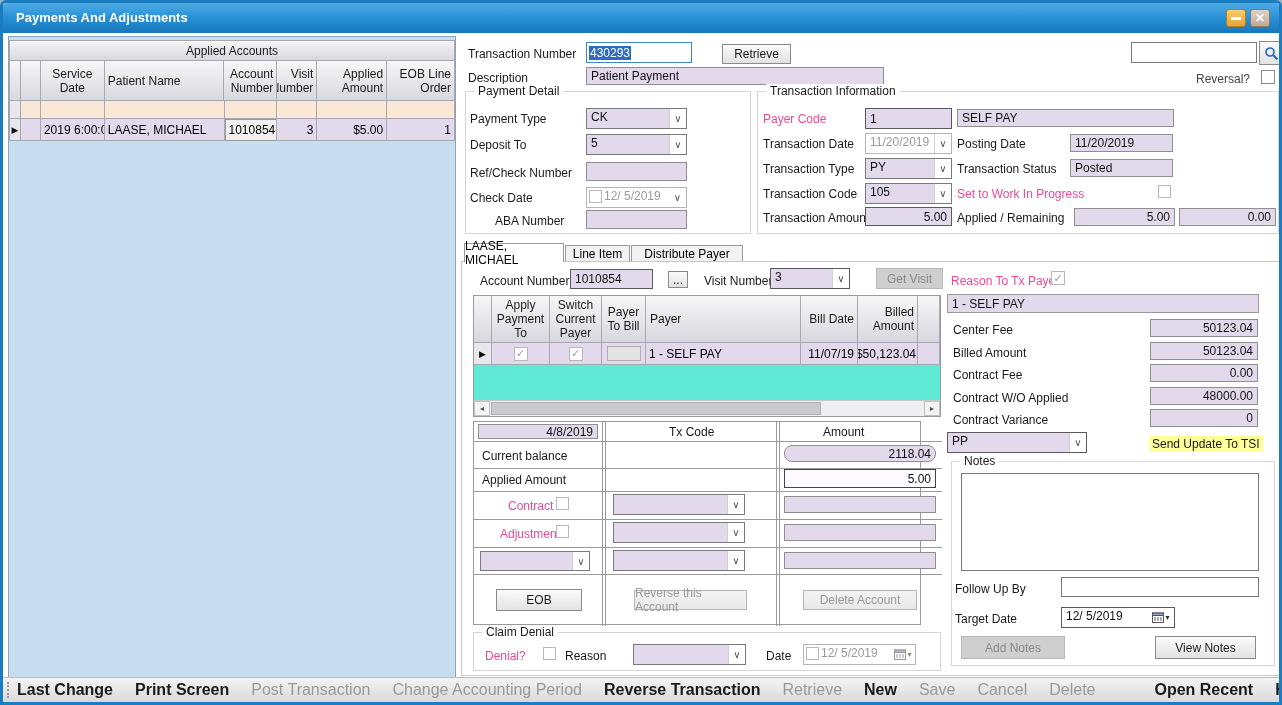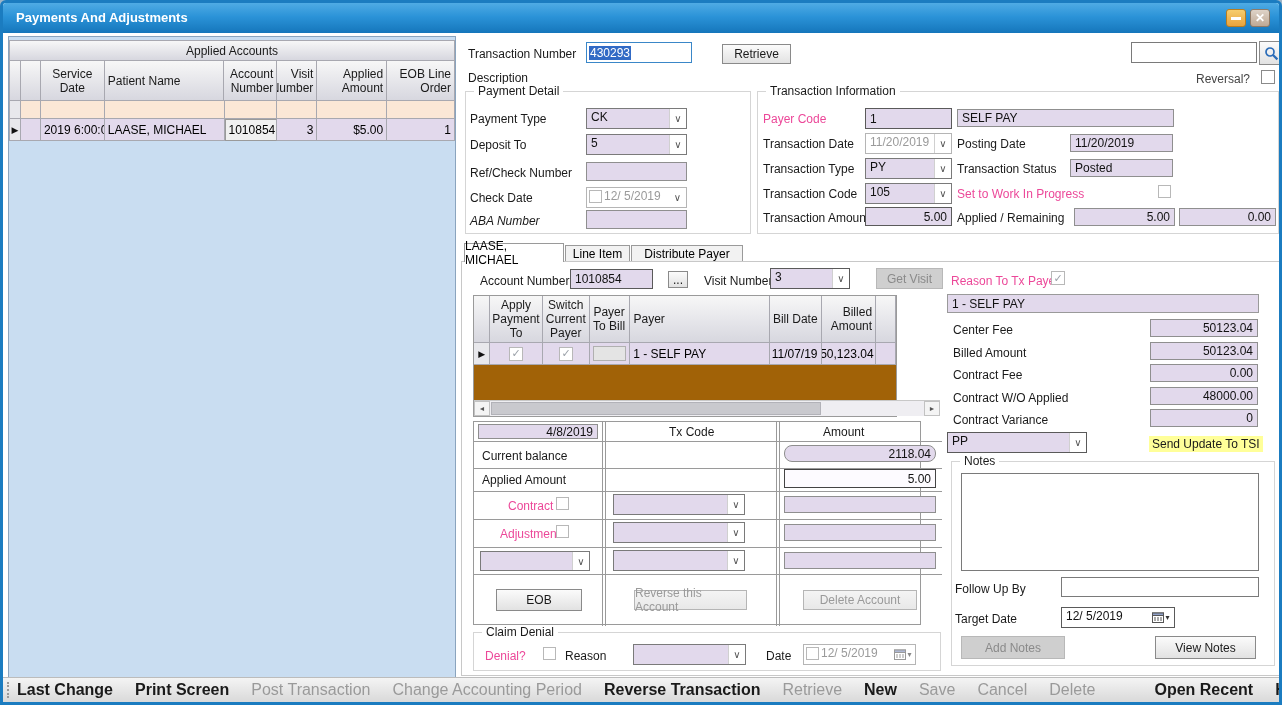--- a/index.html
+++ b/index.html
@@ -111,20 +111,21 @@
   </div>
   <div class="btn" style="left:719px;top:41px;width:69px;height:20px;">Retrieve</div>
   <input class="txtin" style="left: 1128px; top: 39px; width: 126px; height: 21px;" value="">
   <div class="btn" style="left:1256px;top:38px;width:25px;height:24px;">
     <svg width="15" height="15" viewBox="0 0 15 15">
       <circle cx="6" cy="6" r="4" fill="none" stroke="#2b6cb8" stroke-width="1.7"></circle>
       <line x1="9" y1="9" x2="13.4" y2="13.4" stroke="#2b6cb8" stroke-width="2.2"></line>
     </svg>
   </div>
   <span class="lbl" style="left:465px;top:68px;">Description</span>
+  <div class="fld" style="left:583px;top:64px;width:298px;height:18px;">Patient Payment</div>
   <span class="lbl" style="left:1193px;top:69px;color:#444;">Reversal?</span>
   <div class="chk" style="left:1258px;top:67px;"></div>
 
   <div class="gb" style="left:462px;top:88px;width:286px;height:143px;">
     <span class="legend">Payment Detail</span>
   </div>
   <span class="lbl" style="left:467px;top:109px;">Payment Type</span>
   <div class="combo" style="left:583px;top:105px;width:101px;height:21px;">
     <span class="val">CK</span>
     <span class="arr">∨</span>
@@ -135,21 +136,21 @@
     <span class="arr">∨</span>
   </div>
   <span class="lbl" style="left:467px;top:163px;">Ref/Check Number</span>
   <div class="fld" style="left:583px;top:159px;width:101px;height:19px;"></div>
   <span class="lbl" style="left:467px;top:188px;">Check Date</span>
   <div class="combo dis" style="left:583px;top:184px;width:101px;height:21px;background:#fff;">
     <span class="chk dis" style="position:relative;left:2px;top:2px;width:13px;height:13px;flex:none;"></span>
     <span class="val">12/ 5/2019</span>
     <span class="arr" style="border:none;">∨</span>
   </div>
-  <span class="lbl" style="left:467px;top:211px;font-style:italic;">ABA Number</span>
+  <span class="lbl" style="left:492px;top:211px;">ABA Number</span>
   <div class="fld" style="left:583px;top:207px;width:101px;height:19px;"></div>
 
   <div class="gb" style="left:754px;top:88px;width:522px;height:143px;">
     <span class="legend">Transaction Information</span>
   </div>
   <span class="lbl dis" style="left:760px;top:109px;">Payer Code</span>
   <div class="fld darkb" style="left:862px;top:105px;width:87px;height:21px;">1</div>
   <div class="fld" style="left:954px;top:106px;width:217px;height:18px;">SELF PAY</div>
 
   <span class="lbl" style="left:760px;top:134px;">Transaction Date</span>
@@ -197,21 +198,21 @@
   <div class="combo" style="left:767px;top:265px;width:80px;height:21px;border-color:#5a5a5a;">
     <span class="val">3</span>
     <span class="arr">∨</span>
   </div>
   <div class="btn flat" style="left:873px;top:265px;width:67px;height:21px;">Get Visit</div>
   <span class="lbl dis" style="left:948px;top:271px;">Reason To Tx Payer</span>
   <div class="chk dis" style="left:1048px;top:268px;">
     <span class="mark">✓</span>
   </div>
 
-  <div class="abs" style="left:470px;top:292px;width:424px;height:122px;border:1px solid #9a9a9a;background:#a16207;">
+  <div class="abs" style="left:470px;top:292px;width:468px;height:122px;border:1px solid #9a9a9a;background:#5eead4;">
     <div class="row" style="height:47px;">
       <div class="ghcell" style="width:18px;"></div>
       <div class="ghcell" style="width:58px;">Apply Payment To</div>
       <div class="ghcell" style="width:52px;">Switch Current Payer</div>
       <div class="ghcell" style="width:44px;">Payer To Bill</div>
       <div class="ghcell" style="width:155px;justify-content:flex-start;text-align:left;padding-left:4px;">Payer</div>
       <div class="ghcell" style="width:57px;justify-content:flex-end;text-align:right;padding-right:3px;">Bill Date</div>
       <div class="ghcell" style="width:60px;justify-content:flex-end;text-align:right;padding-right:3px;">Billed Amount</div>
       <div class="ghcell" style="width:22px;"></div>
     </div>

